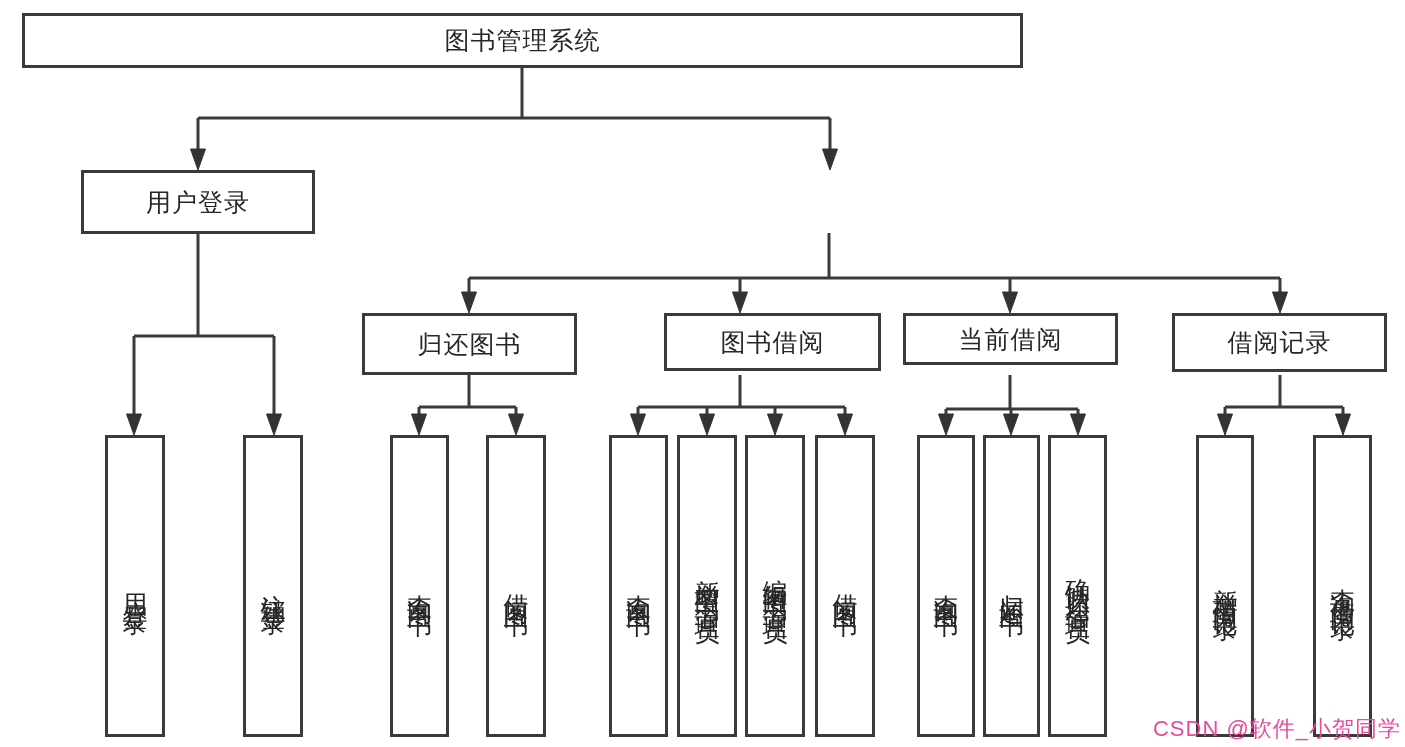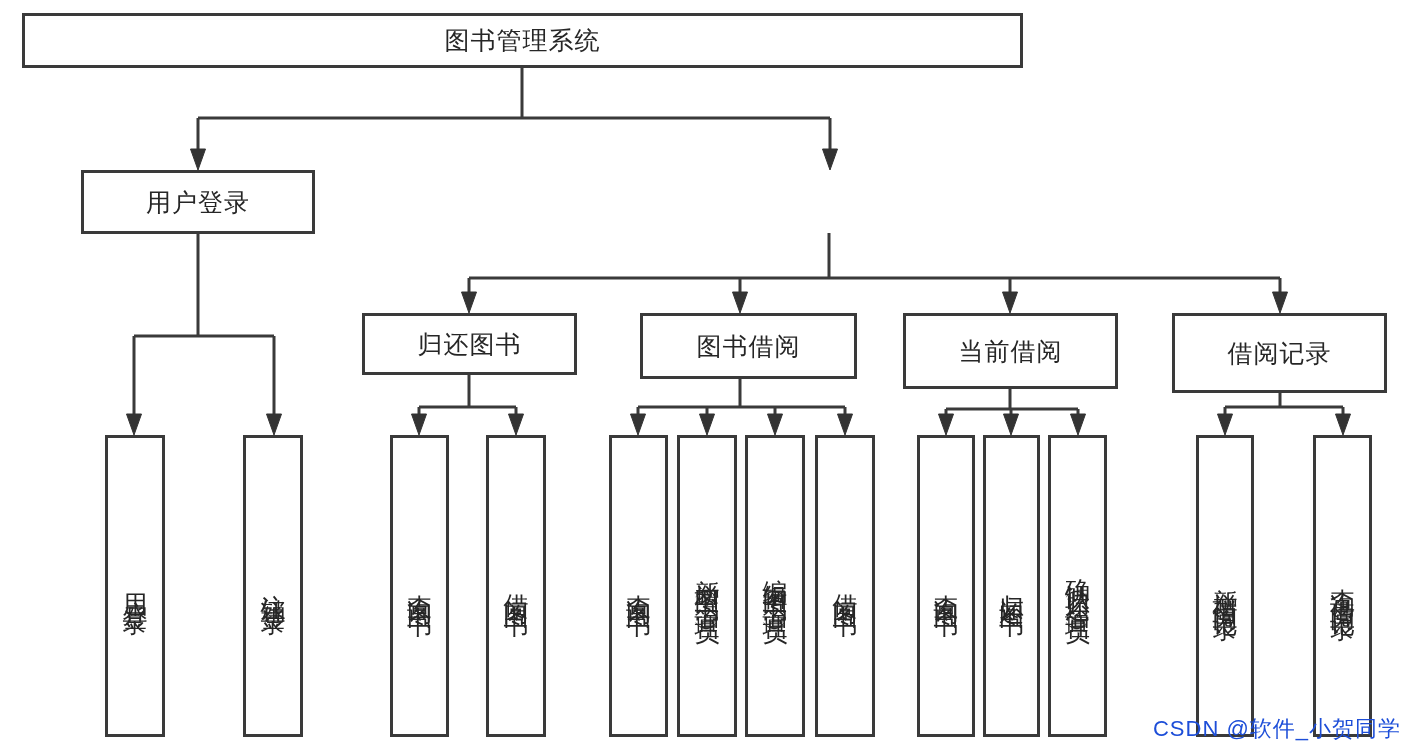--- a/index.html
+++ b/index.html
@@ -42,42 +42,42 @@
     text-orientation: mixed;
     letter-spacing: 6px;
     line-height: 1;
   }
   .hlabel { letter-spacing: 1px; }
   
   .b-root { left: 22px;  top: 13px;  width: 1001px; height: 55px; }
   .b-l2a  { left: 81px;  top: 170px; width: 234px;  height: 64px; }
   .b-l2b  { left: 712px; top: 170px; width: 235px;  height: 63px; }
   .b-l3a  { left: 362px; top: 313px; width: 215px;  height: 62px; }
-  .b-l3b  { left: 640px; top: 313px; width: 217px;  height: 66px; text-align: center; }
-  .b-l3c  { left: 903px; top: 313px; width: 215px;  height: 76px; }
-  .b-l3d  { left: 1172px;top: 313px; width: 215px;  height: 80px; }
+  .b-l3b  { left: 664px; top: 313px; width: 217px;  height: 58px; text-align: center; }
+  .b-l3c  { left: 903px; top: 313px; width: 215px;  height: 52px; }
+  .b-l3d  { left: 1172px;top: 313px; width: 215px;  height: 59px; }
   .b-v1  { left: 105px;  top: 435px; width: 60px; height: 302px; }
   .b-v2  { left: 243px;  top: 435px; width: 60px; height: 302px; }
   .b-v3  { left: 390px;  top: 435px; width: 59px; height: 302px; }
   .b-v4  { left: 486px;  top: 435px; width: 60px; height: 302px; }
   .b-v5  { left: 609px;  top: 435px; width: 59px; height: 302px; }
   .b-v6  { left: 677px;  top: 435px; width: 60px; height: 302px; }
   .b-v7  { left: 745px;  top: 435px; width: 60px; height: 302px; }
   .b-v8  { left: 815px;  top: 435px; width: 60px; height: 302px; }
   .b-v9  { left: 917px;  top: 435px; width: 58px; height: 302px; }
   .b-v10 { left: 983px;  top: 435px; width: 57px; height: 302px; }
   .b-v11 { left: 1048px; top: 435px; width: 59px; height: 302px; }
   .b-v12 { left: 1196px; top: 435px; width: 58px; height: 302px; }
   .b-v13 { left: 1313px; top: 435px; width: 59px; height: 302px; }
   .watermark {
     position: absolute;
     right: 4px;
     top: 714px;
     font-size: 22px;
-    color: #1d4ed8;
+    color: #ec4899;
     letter-spacing: 1px;
     white-space: nowrap;
     z-index: 5;
   }
 </style>
 </head>
 <body>
 
 <div id="canvas">
 

